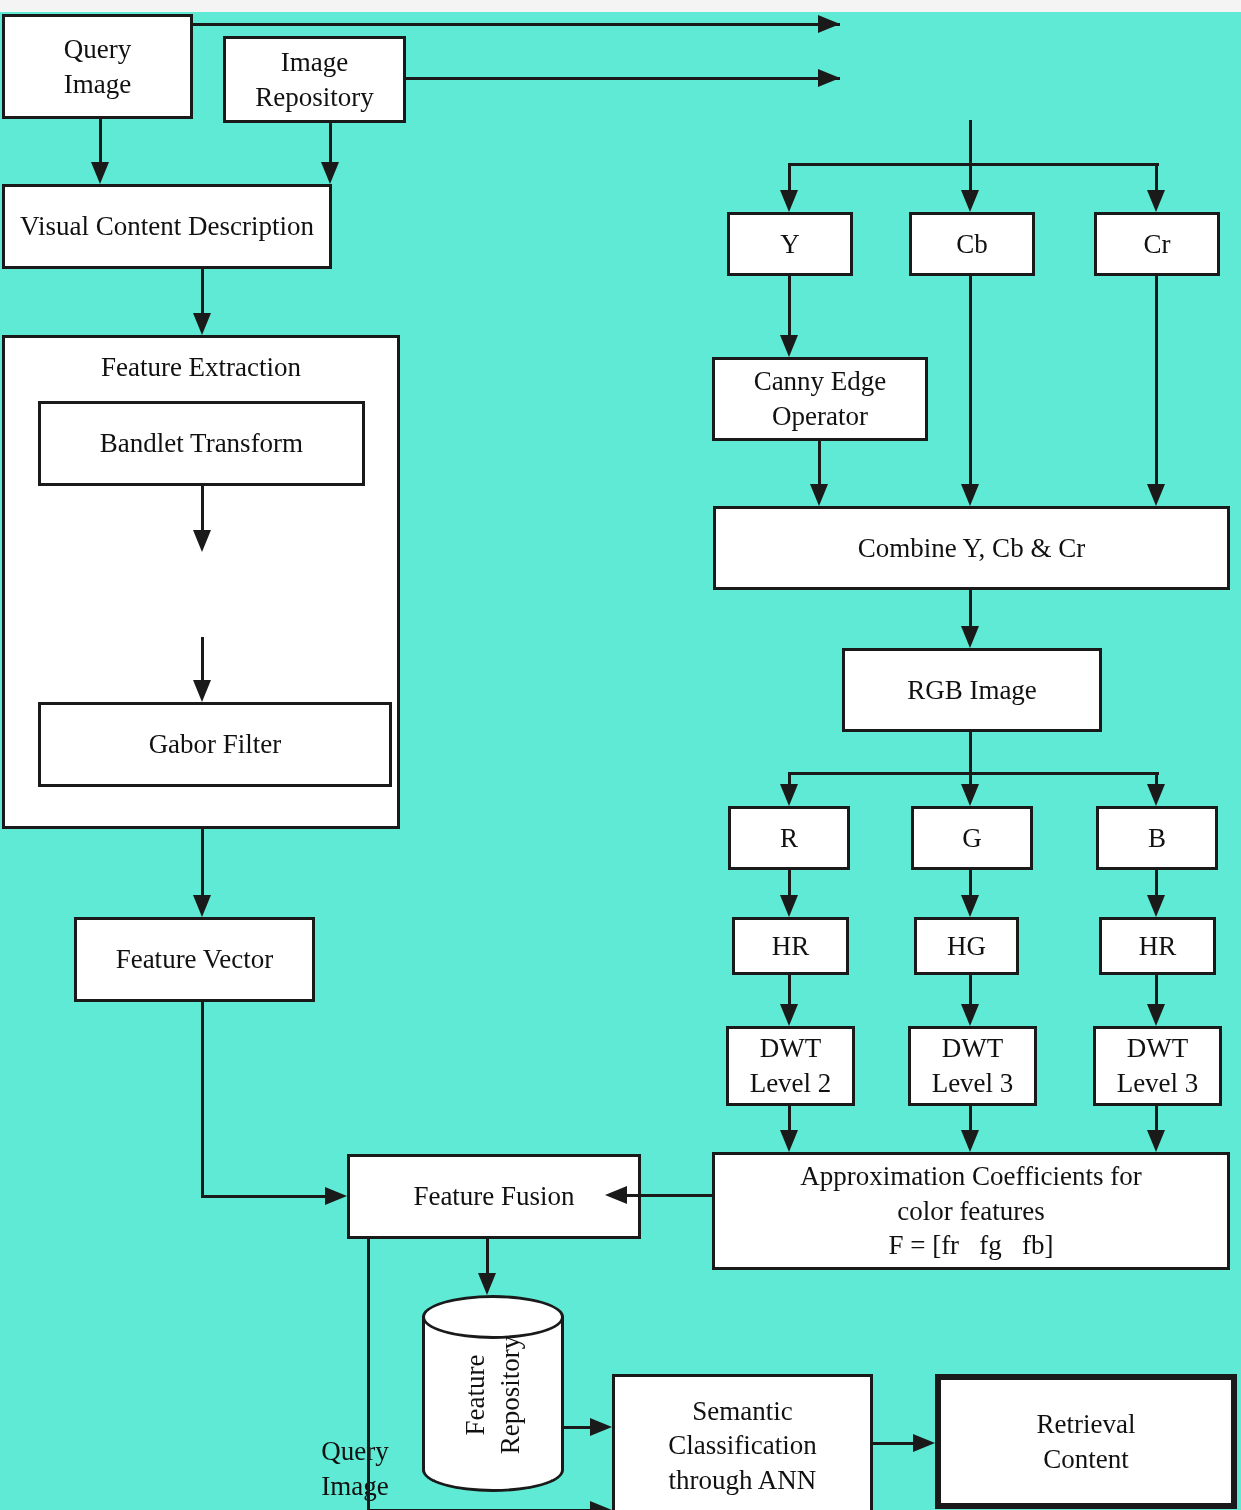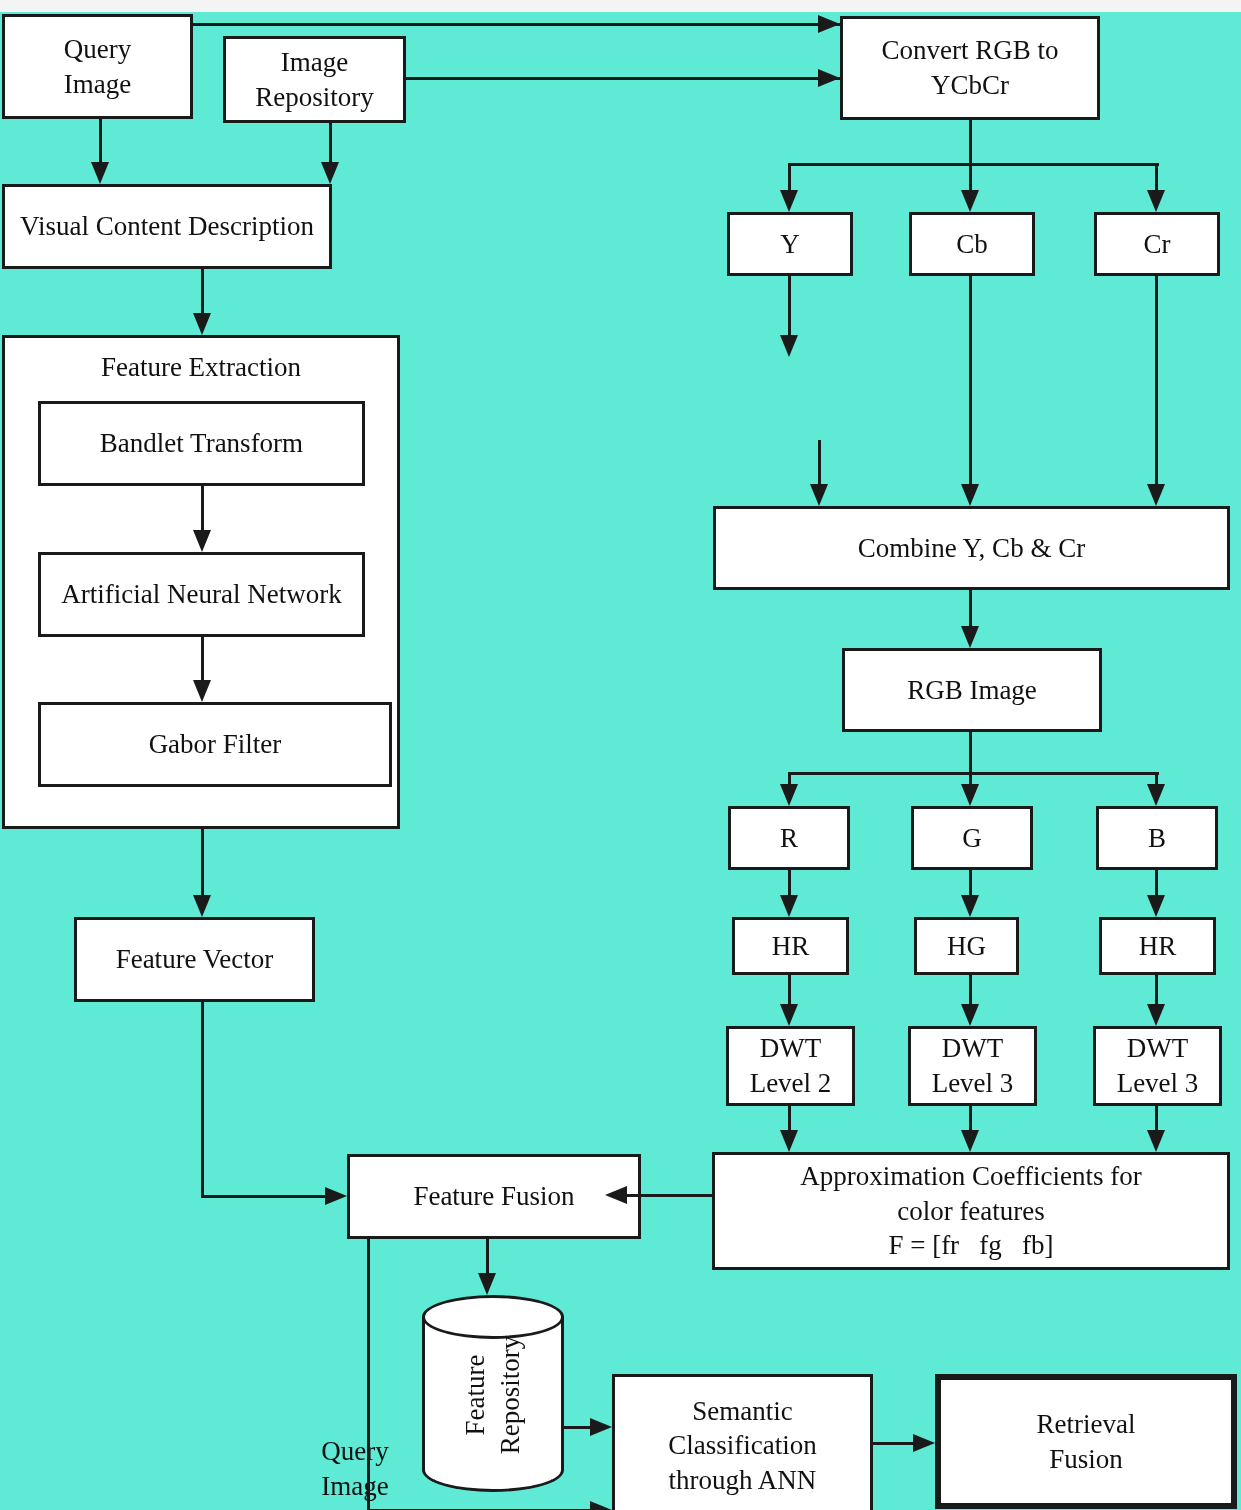--- a/index.html
+++ b/index.html
@@ -61,51 +61,48 @@
   </div>
 
   <div class="box container-box" style="left:2px;top:323px;width:398px;height:494px">
     <span class="fe-title">Feature Extraction</span>
   </div>
 
   <div class="box" style="left:38px;top:389px;width:327px;height:85px">
     <span>Bandlet Transform</span>
   </div>
 
-  <div class="box" style="left:38px;top:540px;width:327px;height:85px">
-    <span>Artificial Neural Network</span>
-  </div>
 
   <div class="box" style="left:38px;top:690px;width:354px;height:85px">
     <span>Gabor Filter</span>
   </div>
 
   <div class="box" style="left:74px;top:905px;width:241px;height:85px">
     <span>Feature Vector</span>
   </div>
 
   <div class="box" style="left:347px;top:1142px;width:294px;height:85px">
     <span>Feature Fusion</span>
   </div>
 
-  <div class="box" style="left:840px;top:4px;width:260px;height:104px">
-    <span>Convert RGB to
-YCbCr</span>
-  </div>
 
   <div class="box" style="left:727px;top:200px;width:126px;height:64px">
     <span>Y</span>
   </div>
   <div class="box" style="left:909px;top:200px;width:126px;height:64px">
     <span>Cb</span>
   </div>
   <div class="box" style="left:1094px;top:200px;width:126px;height:64px">
     <span>Cr</span>
   </div>
 
+  <div class="box" style="left:712px;top:345px;width:216px;height:84px">
+    <span>Canny Edge
+Operator</span>
+  </div>
 
   <div class="box" style="left:713px;top:494px;width:517px;height:84px">
     <span>Combine Y, Cb &amp; Cr</span>
   </div>
 
   <div class="box" style="left:842px;top:636px;width:260px;height:84px">
     <span>RGB Image</span>
   </div>
 
   <div class="box" style="left:728px;top:794px;width:122px;height:64px">
@@ -155,21 +152,21 @@
   </div>
 
   <div class="box" style="left:612px;top:1362px;width:261px;height:143px">
     <span>Semantic
 Classification
 through ANN</span>
   </div>
 
   <div class="box thick" style="left:935px;top:1362px;width:302px;height:135px">
     <span>Retrieval
-Fusion</span>
+Content</span>
   </div>
 
   <div class="plain-label" style="left:303px;top:1422px;width:104px">Query
 Image</div>
 
   <div class="l" style="left:193px;top:11px;width:647px;height:3px"></div>
   <div class="a a-r" style="left:818px;top:3px"></div>
 
   <div class="l" style="left:406px;top:65px;width:434px;height:3px"></div>
   <div class="a a-r" style="left:818px;top:57px"></div>

